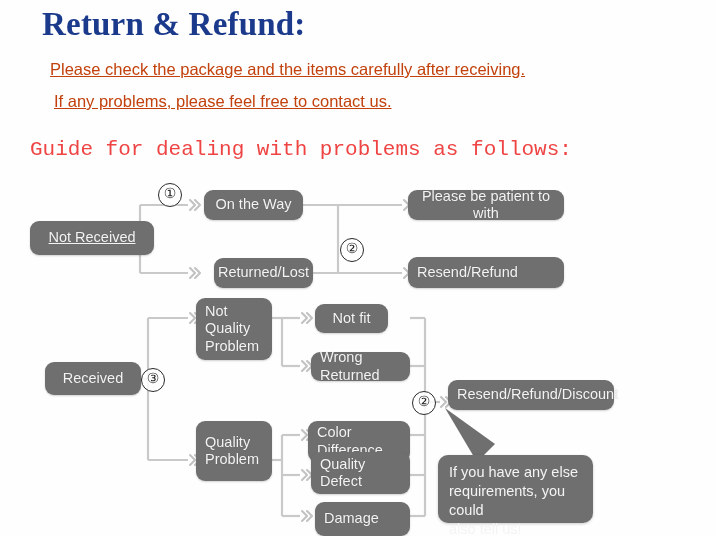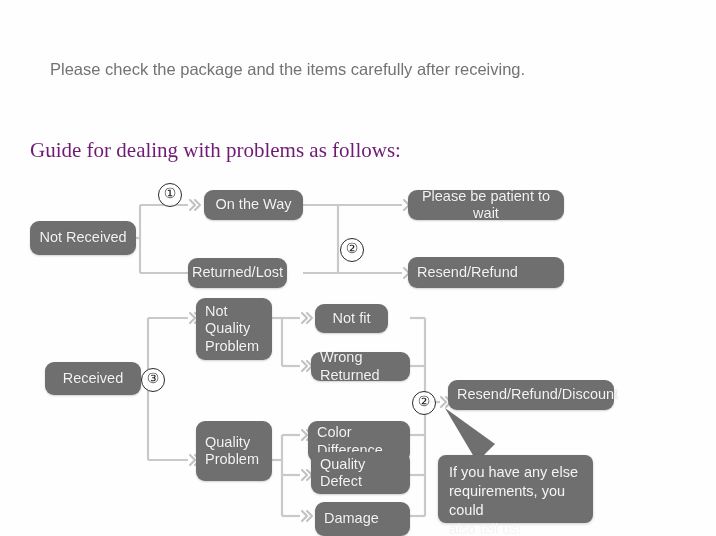--- a/index.html
+++ b/index.html
@@ -31,33 +31,34 @@
     font-weight: bold;
     font-size: 33px;
     letter-spacing: 0.2px;
     color: #1b3a8c;
     white-space: nowrap;
   }
   .intro-line {
     position: absolute;
     font-family: "Liberation Sans", sans-serif;
     font-size: 16.5px;
-    color: #737373;
+    color: #c2410c;
     white-space: nowrap;
+    text-decoration: underline;
   }
   .intro-1 { left: 50px; top: 60px; }
   .intro-2 { left: 54px; top: 92px; }
 
   .guide-line {
     position: absolute;
     left: 30px;
     top: 138px;
-    font-family: Liberation Serif, serif;
+    font-family: Liberation Mono, monospace;
     font-size: 21px;
-    color: #701a75;
+    color: #ef4444;
     white-space: nowrap;
   }
 
   
   #flow {
     position: absolute;
     left: 0;
     top: 178px;
     width: 716px;
     height: 358px;
@@ -117,23 +118,25 @@
     padding: 8px 11px;
     white-space: pre-line;
     box-shadow: 0 1px 3px rgba(0,0,0,0.2);
   }
 </style>
 </head>
 <body>
 
 <div id="page-root">
 
+  <div class="title">Return &amp; Refund:</div>
 
   <div class="intro-line intro-1">Please check the package and the items carefully after receiving.</div>
 
+  <div class="intro-line intro-2">If any problems, please feel free to contact us.</div>
 
   <div class="guide-line">Guide for dealing with problems as follows:</div>
 
   <div id="flow">
 
     <svg id="wires" viewBox="0 0 716 358">
       <defs>
         <g id="chev">
           <path d="M0,-5 L5,0 L0,5" fill="none" stroke="#c2c2c2" stroke-width="2.1" stroke-linecap="round" stroke-linejoin="round"></path>
           <path d="M5,-5 L10,0 L5,5" fill="none" stroke="#c2c2c2" stroke-width="2.1" stroke-linecap="round" stroke-linejoin="round"></path>
@@ -185,27 +188,27 @@
       <use href="#chev" x="190" y="140"></use>
       <use href="#chev" x="190" y="282"></use>
       <use href="#chev" x="302" y="140"></use>
       <use href="#chev" x="302" y="188"></use>
       <use href="#chev" x="302" y="257"></use>
       <use href="#chev" x="302" y="297"></use>
       <use href="#chev" x="302" y="338"></use>
       <use href="#chev" x="441" y="224"></use>
     </svg>
 
-    <div class="node center" style="left:30px; top:43px; width:106px; height:34px;">Not Received</div>
+    <div class="node center" style="left:30px; top:43px; width:124px; height:34px;text-decoration:underline;">Not Received</div>
 
     <div class="node center" style="left:204px; top:12px; width:99px; height:30px;">On the Way</div>
 
-    <div class="node center" style="left:188px; top:80px; width:99px; height:30px;">Returned/Lost</div>
-
-    <div class="node center" style="left:408px; top:12px; width:156px; height:30px;">Please be patient to wait</div>
+    <div class="node center" style="left:214px; top:80px; width:99px; height:30px;">Returned/Lost</div>
+
+    <div class="node center" style="left:408px; top:12px; width:156px; height:30px;">Please be patient to with</div>
 
     <div class="node center" style="left:45px; top:184px; width:96px; height:33px;">Received</div>
 
     <div class="node left" style="left:408px; top:79px; width:156px; height:31px;">Resend/Refund</div>
 
     <div class="node left" style="left:196px; top:120px; width:76px; height:62px;">Not
 Quality
 Problem</div>
 
     <div class="node left" style="left:196px; top:243px; width:76px; height:60px;">Quality
@@ -219,21 +222,21 @@
 
     <div class="node left" style="left:311px; top:274px; width:99px; height:42px;">Quality Defect</div>
 
     <div class="node left" style="left:315px; top:324px; width:95px; height:34px;">Damage</div>
 
     <div class="node left" style="left:448px; top:202px; width:166px; height:30px;">Resend/Refund/Discount</div>
 
     <svg style="position:absolute; left:440px; top:222px; width:90px; height:90px; overflow:visible;">
       <path d="M37,62 L5,8 L55,44 Z" fill="#6f6f6f"></path>
     </svg>
-    <div class="callout" style="left:438px; top:277px; width:155px; height:68px;border-radius:8px;">If you have any else
+    <div class="callout" style="left:438px; top:277px; width:155px; height:68px;">If you have any else
 requirements, you could
 also tell us!</div>
 
     <div class="step" style="left:158px; top:5px;">①</div>
 
     <div class="step" style="left:340px; top:60px;">②</div>
 
     <div class="step" style="left:141px; top:190px;">③</div>
 
     <div class="step" style="left:412px; top:213px;">②</div>

